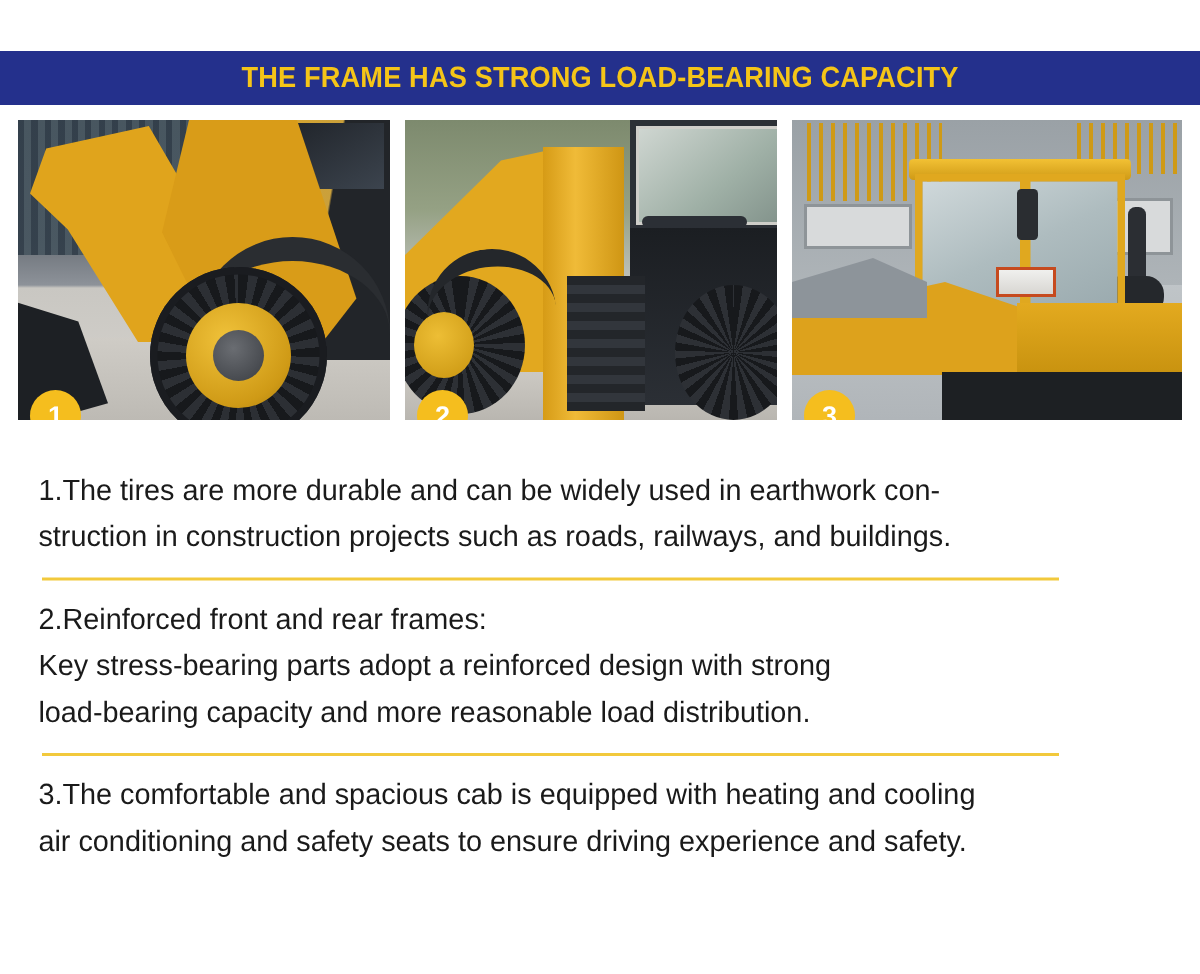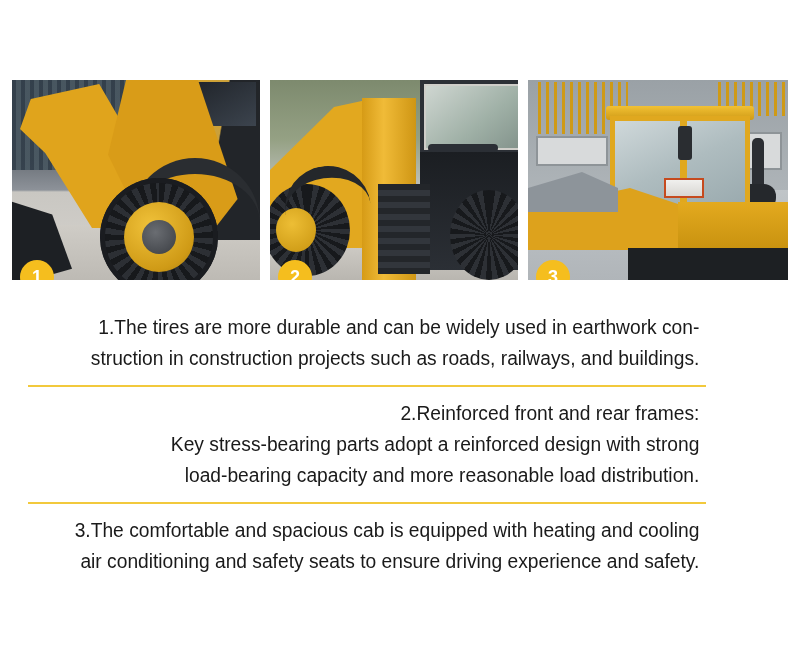--- a/index.html
+++ b/index.html
@@ -282,21 +282,20 @@
     border: 2px solid #c64a1e;
     box-sizing: border-box;
   }
 
   
   .content {
     position: absolute;
     left: 0;
     top: 300px;
     width: 736px;
-    text-align: right;
   }
   .para {
     padding: 0 26px;
     color: #1a1a1a;
     font-size: 19.5px;
     line-height: 31px;
     font-family: "Liberation Sans", sans-serif;
     transform: scaleX(0.985);
     transform-origin: left center;
   }
@@ -307,20 +306,23 @@
     margin: 11px 30px 11px 28px;
   }
   .blk1 { margin-top: 12px; }
   .blk3 { margin-top: 2px; }
 </style>
 </head>
 <body>
 
 <div class="page">
 
+  <div class="banner">
+    <div class="banner-title">THE FRAME HAS STRONG LOAD-BEARING CAPACITY</div>
+  </div>
 
   <div class="gallery">
 
     <div class="photo">
       <div class="scene">
         <div class="s1-bg"></div>
         <div class="s1-wallslats"></div>
         <div class="s1-ground"></div>
         <div class="s1-body"></div>
         <div class="s1-cabglass"></div>

